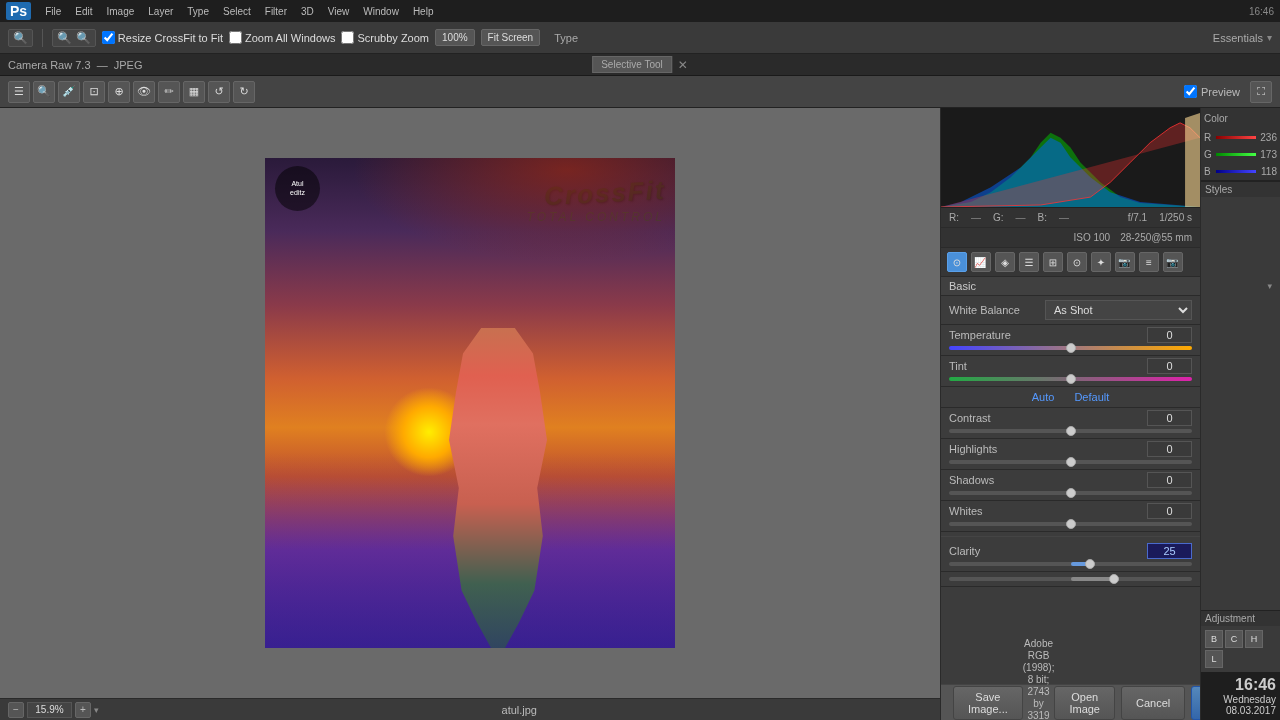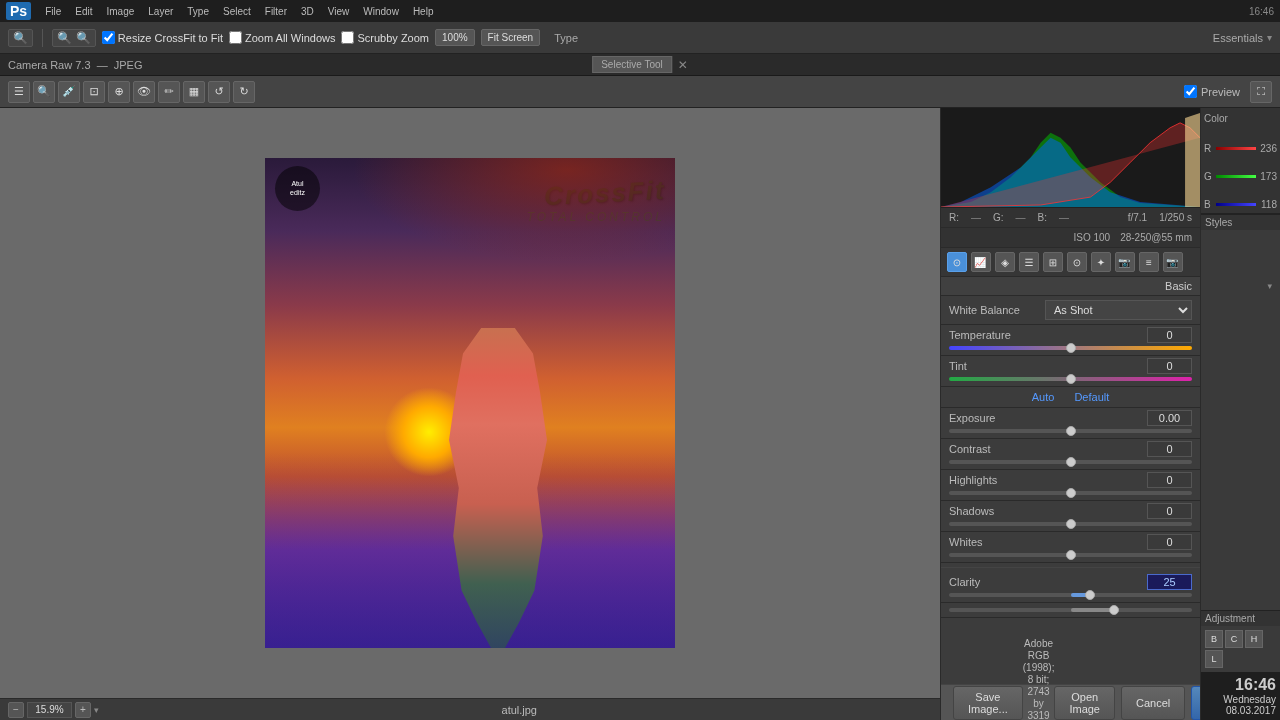--- a/index.html
+++ b/index.html
@@ -193,21 +193,21 @@
 
     
     .section-header {
       background: #404040;
       padding: 3px 8px;
       font-size: 11px;
       color: #ccc;
       border-bottom: 1px solid #2a2a2a;
       display: flex;
       align-items: center;
-      justify-content: flex-end;
+      justify-content: flex-start;
     }
 
     
     .controls-area {
       flex: 1;
       overflow-y: auto;
       padding: 0;
     }
     .controls-area::-webkit-scrollbar { width: 6px; }
     .controls-area::-webkit-scrollbar-track { background: #333; }
@@ -337,21 +337,21 @@
       background: #3a3a3a;
       border-left: 1px solid #2a2a2a;
       display: flex;
       flex-direction: column;
     }
     .far-right-top {
       background: #333;
       padding: 3px;
       display: flex;
       flex-direction: column;
-      gap: 17px;
+      gap: 6px;
       border-bottom: 1px solid #222;
     }
     .fr-row {
       display: flex;
       align-items: center;
       justify-content: space-between;
       font-size: 10px;
       color: #aaa;
     }
     .fr-slider {
@@ -638,29 +638,20 @@
             <div class="slider-track" style="background:linear-gradient(to right,#22aa44,#dd22aa);">
               <div class="slider-thumb" style="left:50%;"></div>
             </div>
           </div>
 
           <div class="auto-default-row">
             <a class="auto-link">Auto</a>
             <a class="auto-link">Default</a>
           </div>
 
-          <div class="slider-row">
-            <div class="slider-label-row">
-              <span class="slider-label">Exposure</span>
-              <input class="slider-value normal" type="text" value="0.00" style="">
-            </div>
-            <div class="slider-track">
-              <div class="slider-thumb" style="left:50%;"></div>
-            </div>
-          </div>
 
           <div class="slider-row">
             <div class="slider-label-row">
               <span class="slider-label">Contrast</span>
               <input class="slider-value normal" type="text" value="0" style="">
             </div>
             <div class="slider-track">
               <div class="slider-thumb" style="left:50%;"></div>
             </div>
           </div>

